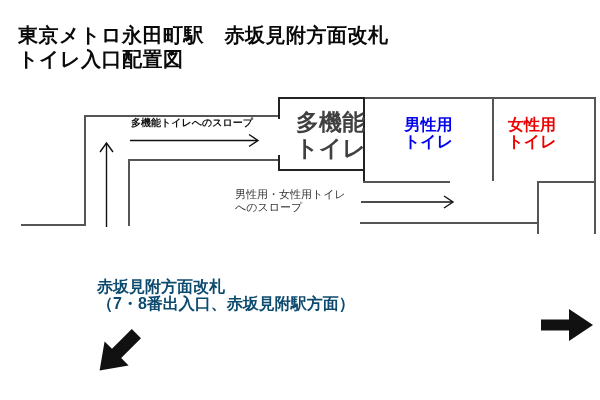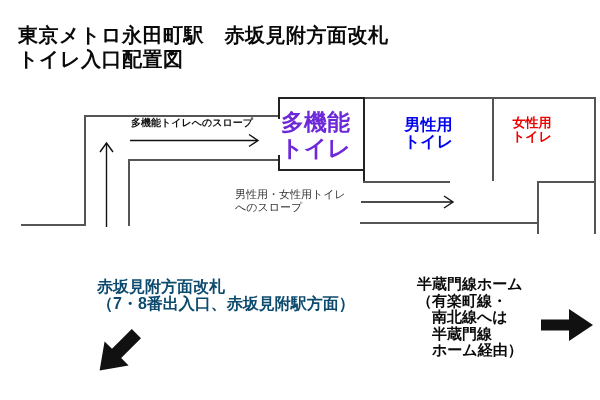--- a/index.html
+++ b/index.html
@@ -9,23 +9,23 @@
   }
   .wall{position:absolute;background:#555;}
   .boxwall{position:absolute;background:#222;}
   .txt{position:absolute;white-space:pre-line;}
   .title{
     left:18px;top:11px;font-size:20px;font-weight:bold;line-height:1.2;
     letter-spacing:0.5px;color:#0a0a0a;
   }
   .ramp1-label{left:87px;top:104px;font-size:10px;font-weight:600;color:#111;padding-left:44px;}
   .room-label{font-weight:bold;text-align:center;line-height:1.05;}
-  .room-mf{left:273px;top:97px;width:85px;font-size:23px;color:#6d28d9;line-height:1.15;}
+  .room-mf{left:288px;top:97px;width:85px;font-size:23px;color:#404040;line-height:1.15;}
   .room-men{left:365px;top:104px;width:127px;font-size:16px;color:#0000ee;line-height:1.08;}
-  .room-women{left:492px;top:104px;width:80px;font-size:13px;color:#ee0000;line-height:1.08;}
+  .room-women{left:492px;top:104px;width:80px;font-size:16px;color:#ee0000;line-height:1.08;}
   .ramp2-label{left:235px;top:176px;font-size:11px;color:#333;line-height:1.18;}
   .gate-label{left:97px;top:267px;font-size:16px;font-weight:600;line-height:1.05;color:#0c4a6e;}
   .hanzomon-label{left:417px;top:264px;font-size:15px;font-weight:600;line-height:1.1;color:#0a0a0a;}
   svg{position:absolute;display:block;}
 </style>
 </head>
 <body>
 
 <div id="screen">
 
@@ -79,22 +79,17 @@
 へのスロープ</div>
 
   <div class="txt gate-label">赤坂見附方面改札
 （7・8番出入口、赤坂見附駅方面）</div>
   <svg style="left:88px;top:310px;" width="60" height="60" viewBox="0 0 60 60">
     <g transform="rotate(135 30 30)">
       <polygon points="4,23.5 32,23.5 32,13 56,30 32,47 32,36.5 4,36.5" fill="#111"></polygon>
     </g>
   </svg>
 
-  <div class="txt hanzomon-label">半蔵門線ホーム
-（有楽町線・
-　南北線へは
-　半蔵門線
-　ホーム経由）</div>
   <svg style="left:541px;top:296px;" width="52" height="34" viewBox="0 0 52 34">
     <polygon points="0,11.5 28,11.5 28,1 52,17 28,33 28,22.5 0,22.5" fill="#111"></polygon>
   </svg>
 
 </div>
 
 </body></html>

